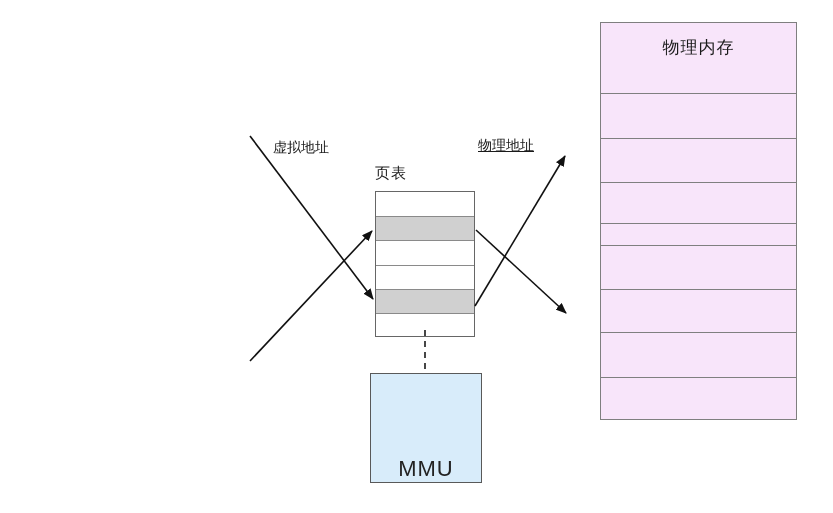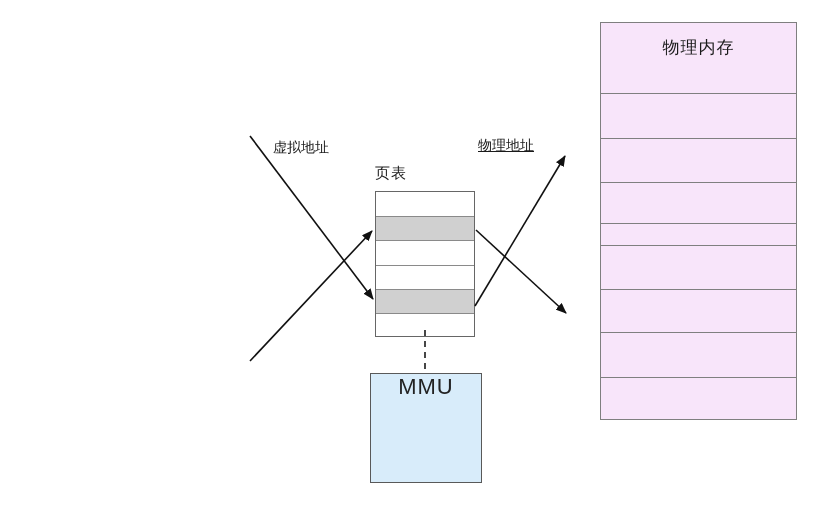--- a/index.html
+++ b/index.html
@@ -63,21 +63,21 @@
   #pt-title{
     position:absolute;left:375px;top:164px;width:100px;
     text-align:left;font-size:15px;letter-spacing:1px;
   }
   #mmu-box{
     position:absolute;left:370px;top:373px;
     width:112px;height:110px;
     background:var(--mmu-fill);
     border:1.5px solid #595959;
     box-sizing:border-box;
-    display:flex;align-items:flex-start;justify-content:center;
+    display:flex;align-items:flex-end;justify-content:center;
     font-size:22px;letter-spacing:1px;color:#222;
   }
   .flow-label{
     position:absolute;
     font-size:14px;
     background:transparent;
     white-space:nowrap;
   }
   #va-label{left:261px;top:139px;margin-left:12px;}
   #pa-label{left:478px;top:137px;text-decoration:underline;}

